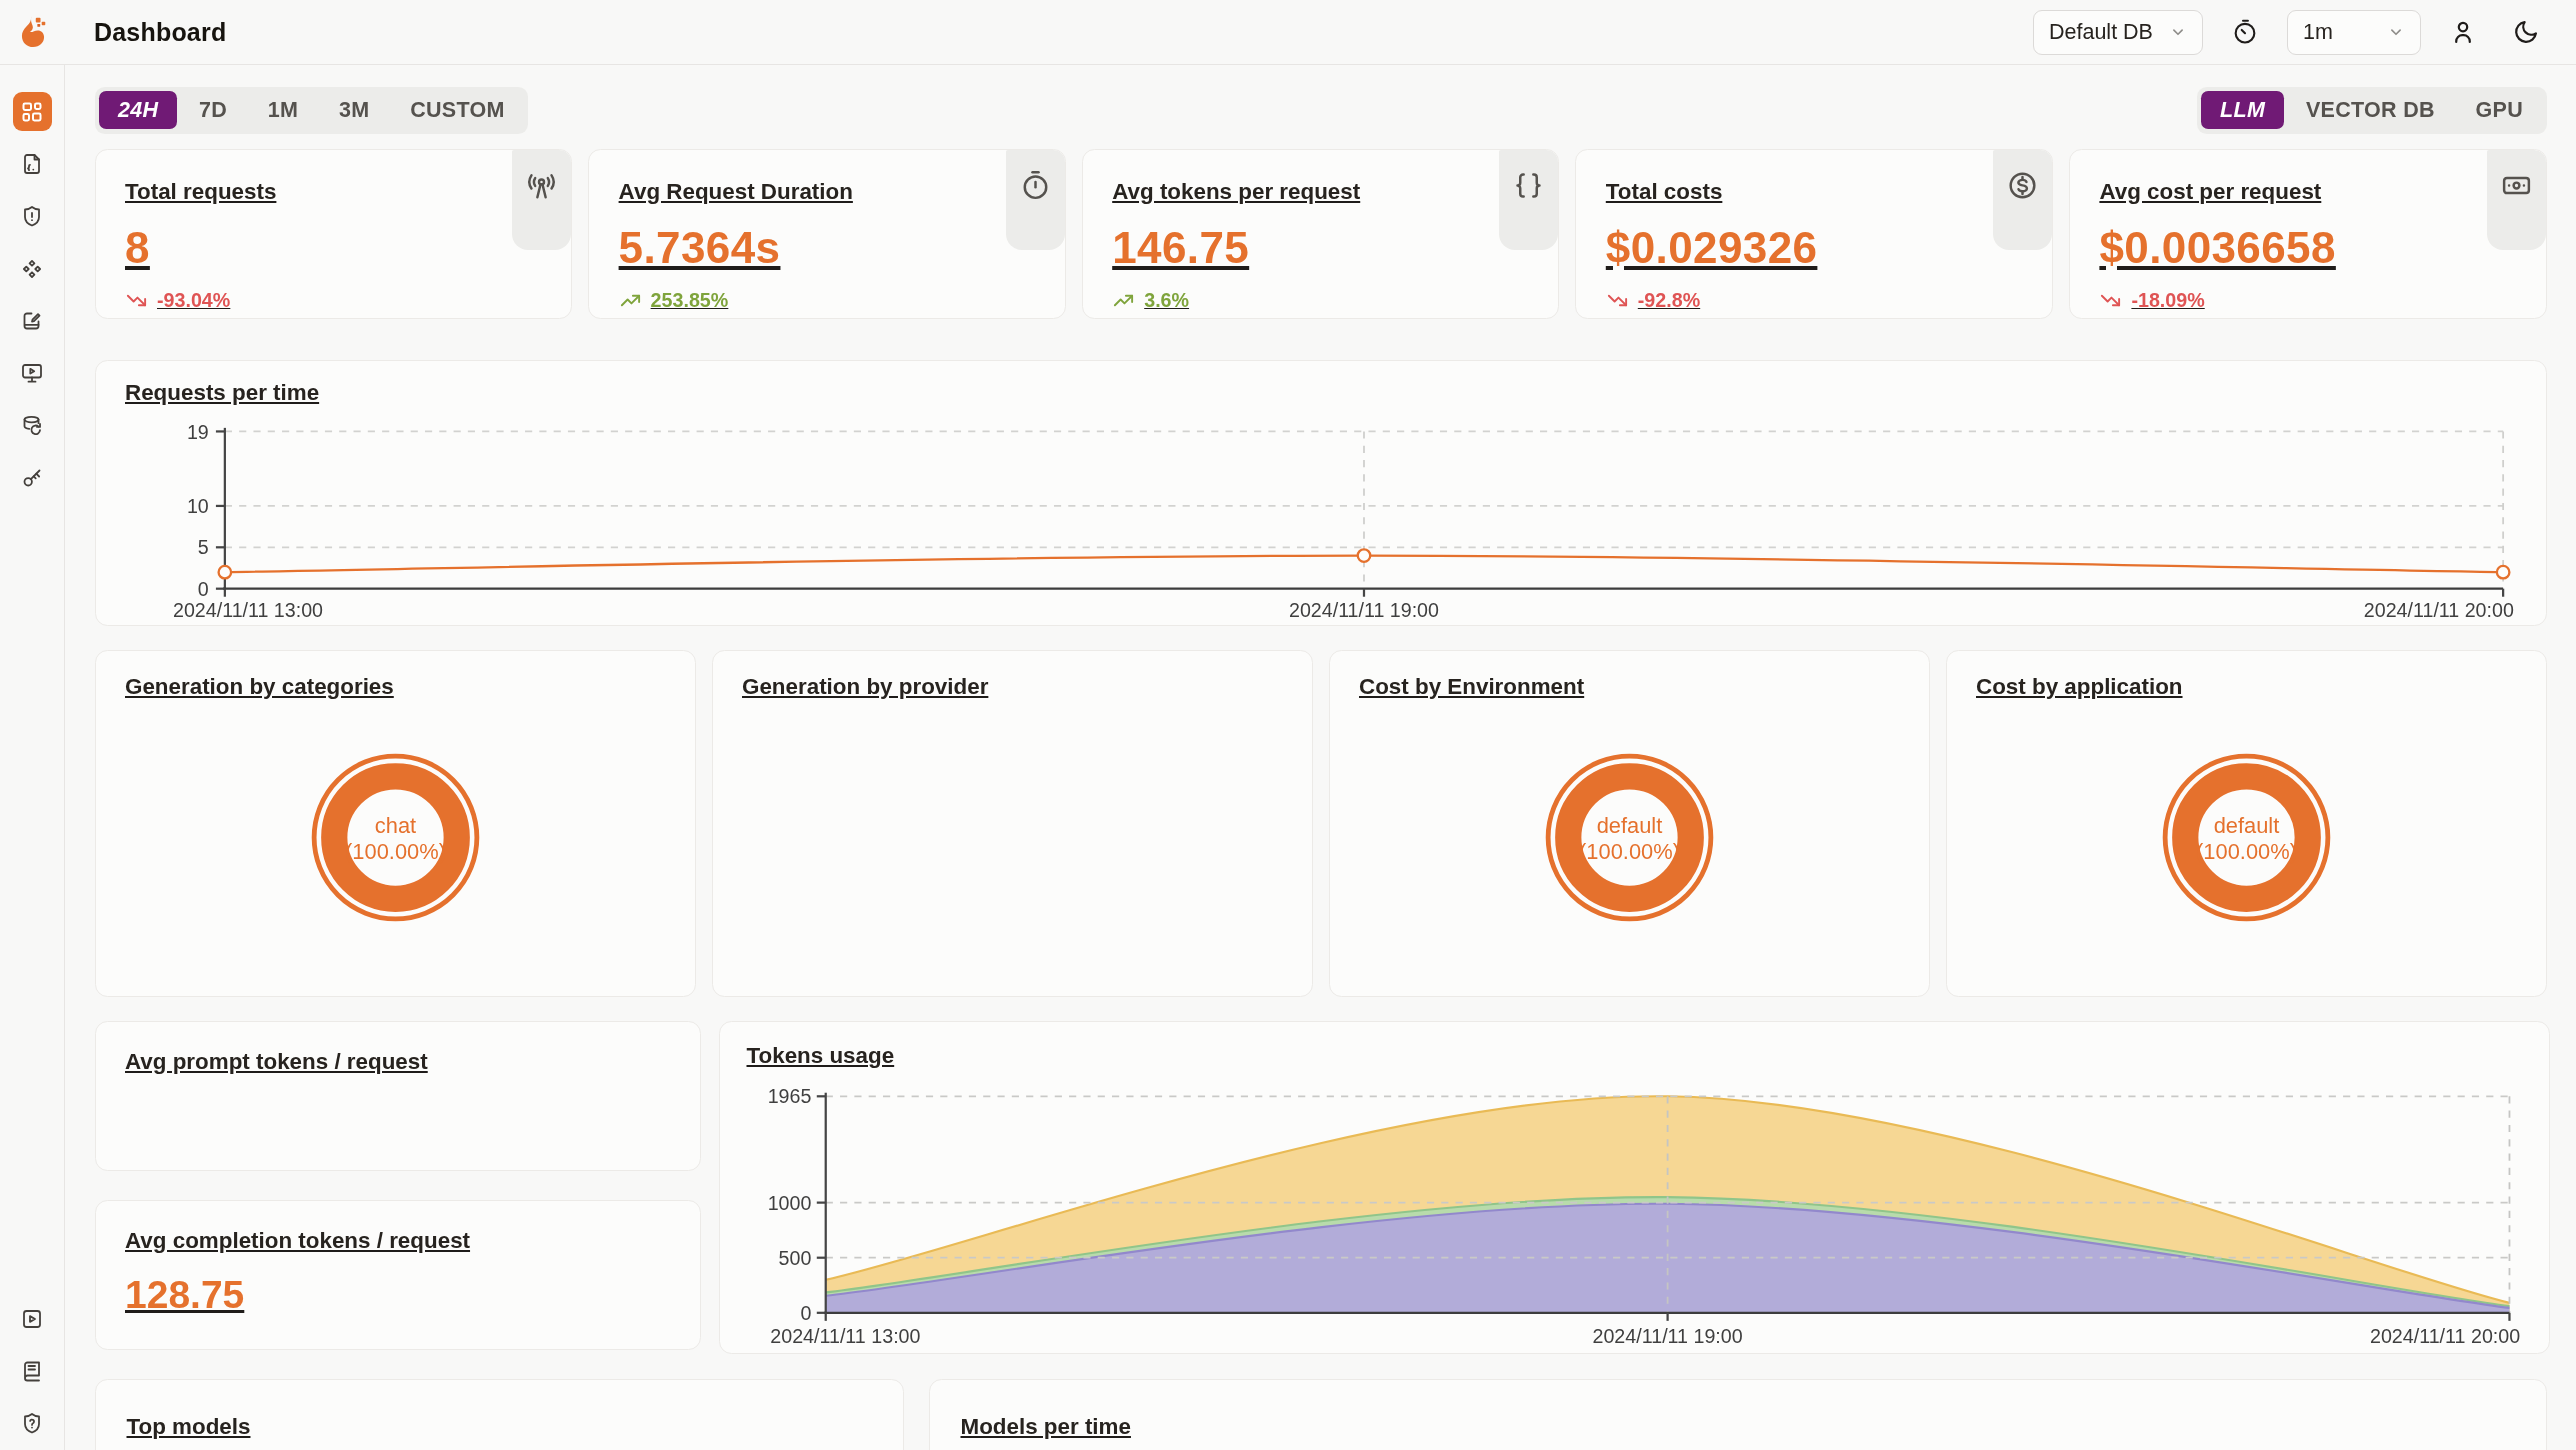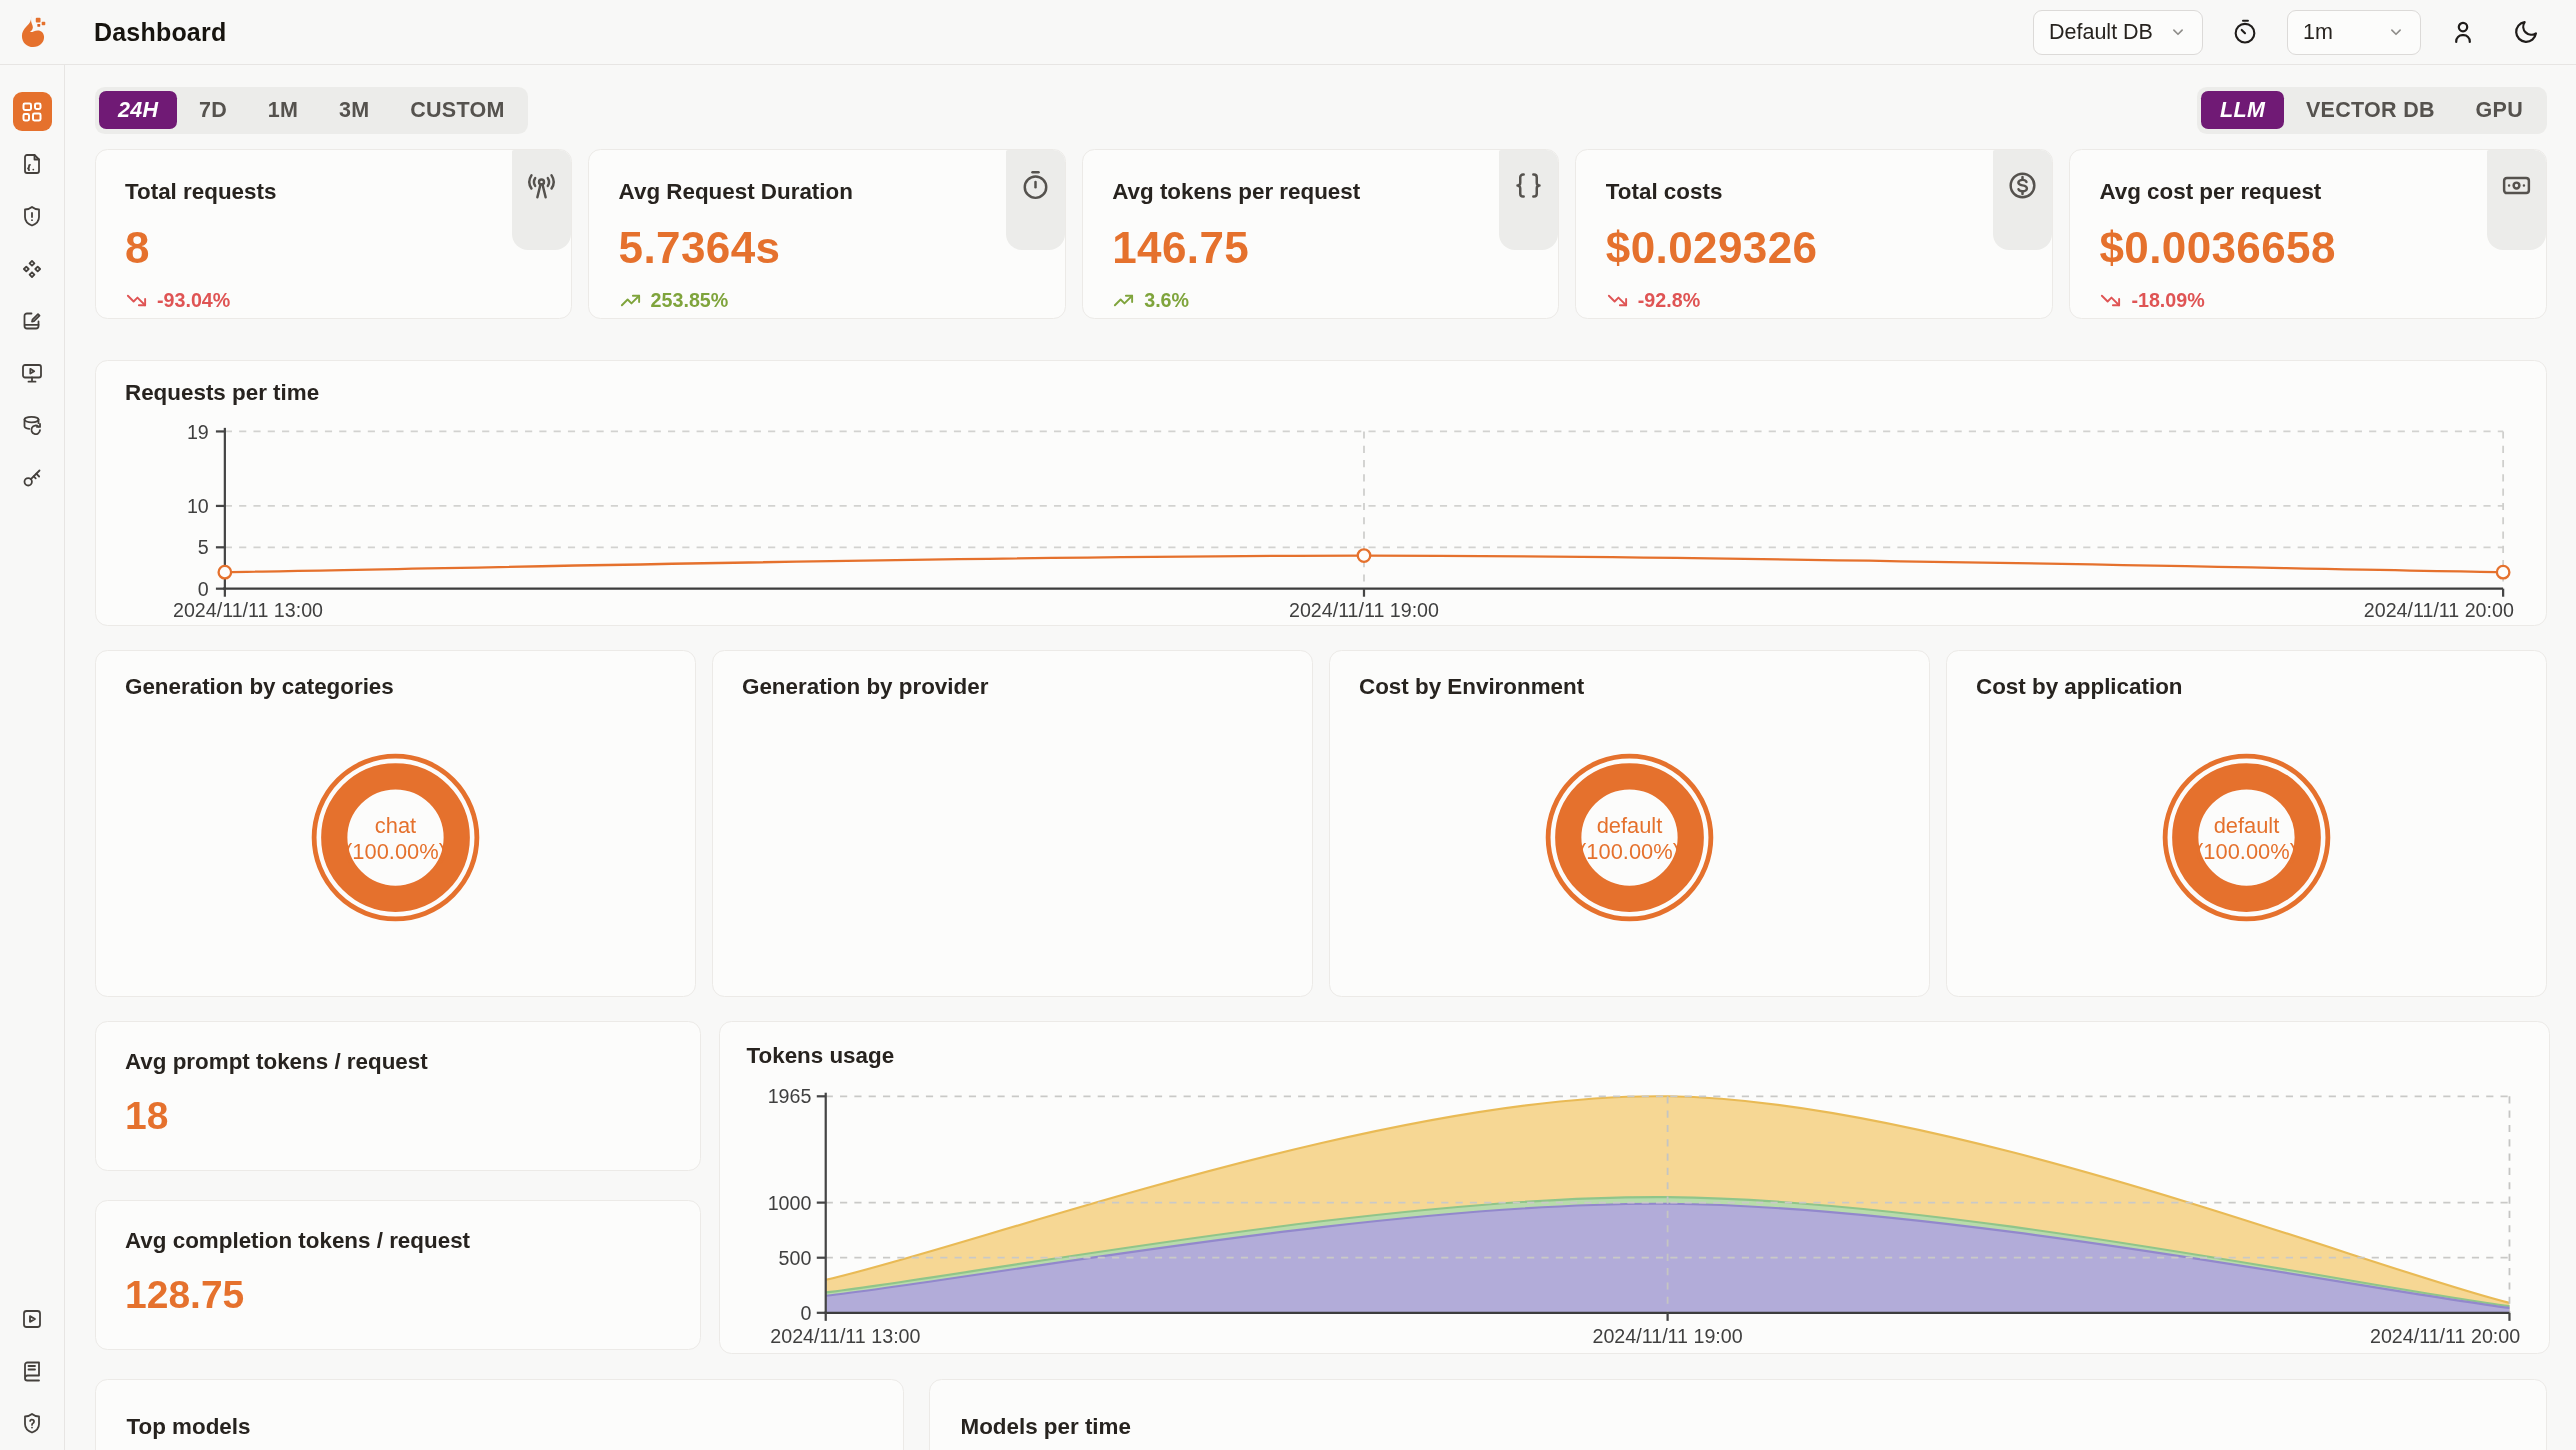--- a/index.html
+++ b/index.html
@@ -62,20 +62,21 @@
   .tab {
     border:none; background:none; border-radius:7.2px; padding:0 19px;
     font-size:21.5px; font-weight:600; color:#55524e; letter-spacing:0.3px;
   }
   .tab.active { background:#701a75; color:#fff;font-style:italic; }
 
   
   .card {
     background:#fcfcfb; border:0.9px solid #eceae7; border-radius:12.5px;
     position:relative;
+    text-decoration:underline;
   }
   .card h3 { margin:0; font-size:22.4px; font-weight:600; color:#27231f; }
 
   .stats { display:grid; grid-template-columns:repeat(5,1fr); gap:16px; margin-top:15px; }
   .stat-card { height:170px; padding:29px 29.5px; overflow:hidden; }
   .icon-tab {
     position:absolute; top:0; right:0; width:59px; height:100px;
     background:#ececea; border-radius:1.8px 11.6px 16px 16px;
     display:flex; justify-content:center; align-items:flex-start; padding-top:19.7px;
     color:#55524e;
@@ -454,21 +455,20 @@
               <text x="100" y="125" text-anchor="middle" font-size="25" fill="#e5712d">(100.00%)</text>
             </svg>
           </div>
         </div>
       </section>
 
     <section class="tokens-row">
       <div class="token-col" id="token-cards">
           <div class="card token-card">
             <h3>Avg prompt tokens / request</h3>
-            <div class="token-value">18</div>
           </div>
           <div class="card token-card">
             <h3>Avg completion tokens / request</h3>
             <div class="token-value">128.75</div>
           </div>
         </div>
       <div class="card tokens-card">
         <h3>Tokens usage</h3>
         <svg id="tokens-chart" width="1775" height="281" viewBox="0 0 1984 314">
             <path d="M 88 231.1 C 244.8 196.9, 715.3 21.7, 1029 26 C 1342.7 30.3, 1813.2 218.4, 1970 256.9 L 1970 268 L 88 268 Z" fill="#f6d58e" fill-opacity="0.95"></path>

